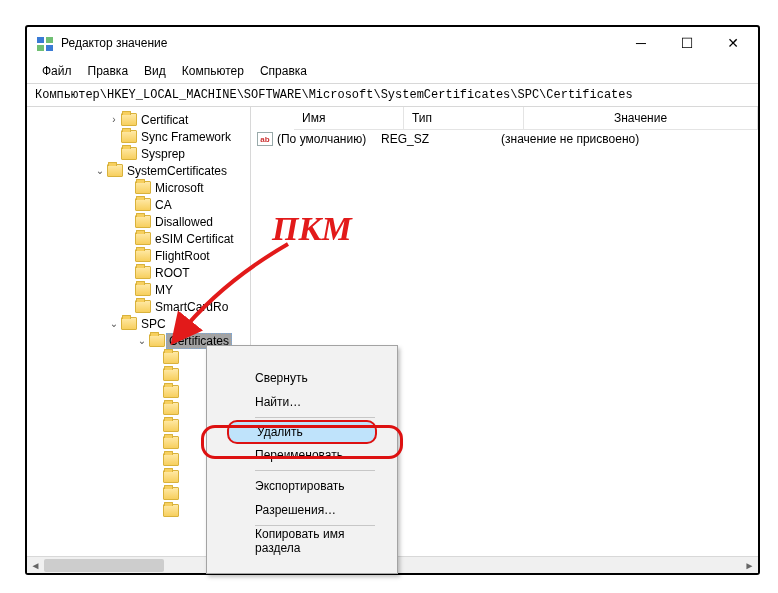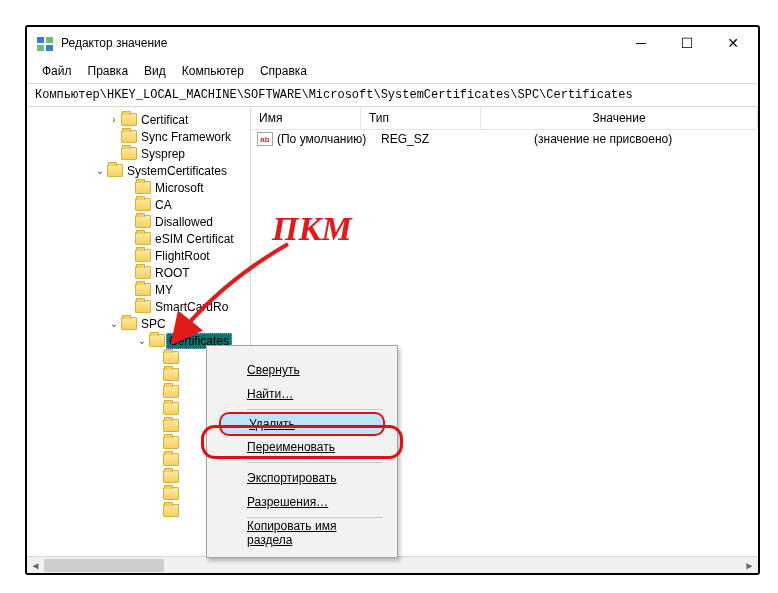--- a/index.html
+++ b/index.html
@@ -20,37 +20,37 @@
 .tree li { white-space:nowrap; }
 .node { display:flex; align-items:center; height:17px; padding-right:4px; }
 .indent { display:inline-block; }
 .exp { width:14px; text-align:center; color:#555; font-size:10px; display:inline-block; }
 .exp::before { content:""; }
 .exp.open::before { content:"⌄"; }
 .exp.closed::before { content:"›"; }
 .folder { width:16px; height:13px; background:linear-gradient(#ffe9a6,#f7cf5e); border:1px solid #d9b23b; border-radius:1px; margin-right:4px; display:inline-block; position:relative; }
 .folder::before { content:""; position:absolute; top:-3px; left:0; width:7px; height:3px; background:#f7cf5e; border:1px solid #d9b23b; border-bottom:none; border-radius:1px 1px 0 0; }
 .node-label { }
-.node.sel .node-label { background:#0f766e; border:1px dotted #7aa7d8; padding:0 2px; margin-left:-3px; }
+.node.sel .node-label { background:#a3a3a3; border:1px dotted #7aa7d8; padding:0 2px; margin-left:-3px; }
 .list { flex:1; position:relative; }
-.list-head { display:flex; border-bottom:1px solid #e4e4e4; }
+.list-head { display:flex; border-bottom:1px solid #e4e4e4;margin-left:43px; }
 .lh { padding:4px 8px; border-right:1px solid #e4e4e4; font-size:12px; }
 .lh1 { width:110px; }
 .lh2 { width:120px; }
 .lh3 { flex:1;text-align:center; }
 .list-row { display:flex; align-items:center; height:18px; }
 .lr-icon { width:16px; height:14px; margin:0 4px 0 6px; border:1px solid #9aa; background:#fff; display:inline-flex; align-items:center; justify-content:center; font-size:8px; color:#c33; font-weight:bold; }
 .lr1 { width:104px; }
 .lr2 { width:120px; }
-.lr3 { flex:1;margin-left:33px; }
+.lr3 { flex:1; }
 .scrollbar-h { position:absolute; left:0; right:0; bottom:0; height:17px; background:#f0f0f0; border-top:1px solid #d8d8d8; display:flex; align-items:center; }
 .sb-btn { width:17px; height:17px; display:flex; align-items:center; justify-content:center; color:#666; font-size:10px; }
 .sb-track { flex:1; position:relative; height:17px; }
 .sb-thumb { position:absolute; left:0; top:2px; width:120px; height:13px; background:#cdcdcd; border-radius:2px; }
-.ctxmenu { position:absolute; left:206px; top:345px; width:192px; background:#f2f2f2; border:1px solid #a3a3a3; box-shadow:2px 3px 4px rgba(0,0,0,.25); padding:12px; z-index:40;text-decoration:underline; }
+.ctxmenu { position:absolute; left:206px; top:345px; width:192px; background:#f2f2f2; border:1px solid #a3a3a3; box-shadow:2px 3px 4px rgba(0,0,0,.25); padding:20px; z-index:40; }
 .ctx-item { height:24px; display:flex; align-items:center; padding:0 22px 0 28px; position:relative; font-size:12px; }
 .ctx-item.hl { background:#bfe3fb; border:2px solid #d11; border-radius:10px; margin:-1px 0; }
 .ctx-sep { height:1px; background:#c7c7c7; margin:3px 2px 3px 28px; }
 .ctx-arrow { position:absolute; right:8px; font-size:10px; color:#333; }
 .annot { position:absolute; left:272px; top:210px; color:#e21a1a; font-size:34px; font-weight:bold; font-style:italic; font-family:Georgia,serif; z-index:60; pointer-events:none; }
 .arrow-svg { position:absolute; left:160px; top:236px; width:150px; height:120px; z-index:55; pointer-events:none; }
 .hl-ring { position:absolute; left:201px; top:425px; width:202px; height:34px; border:3px solid #d11; border-radius:14px; z-index:50; pointer-events:none; }
 </style>
 </head>
 <body>

